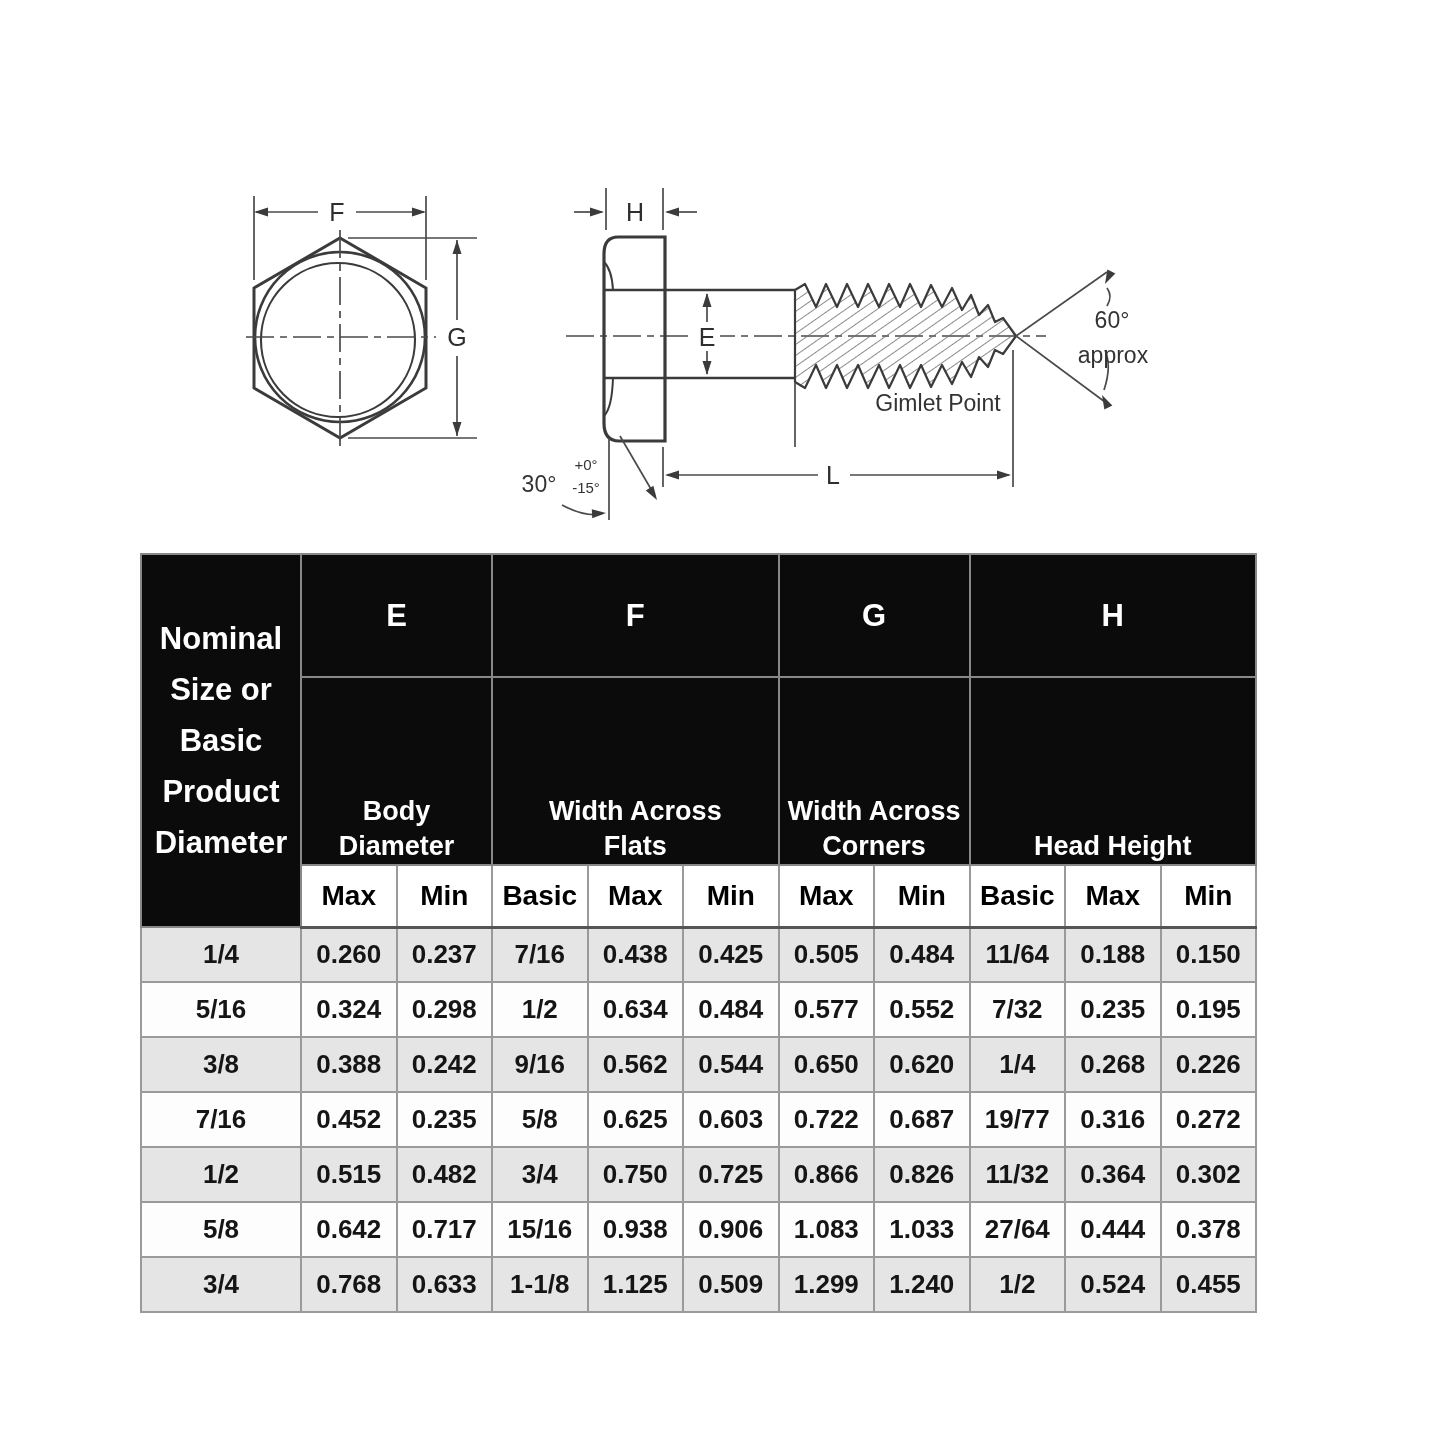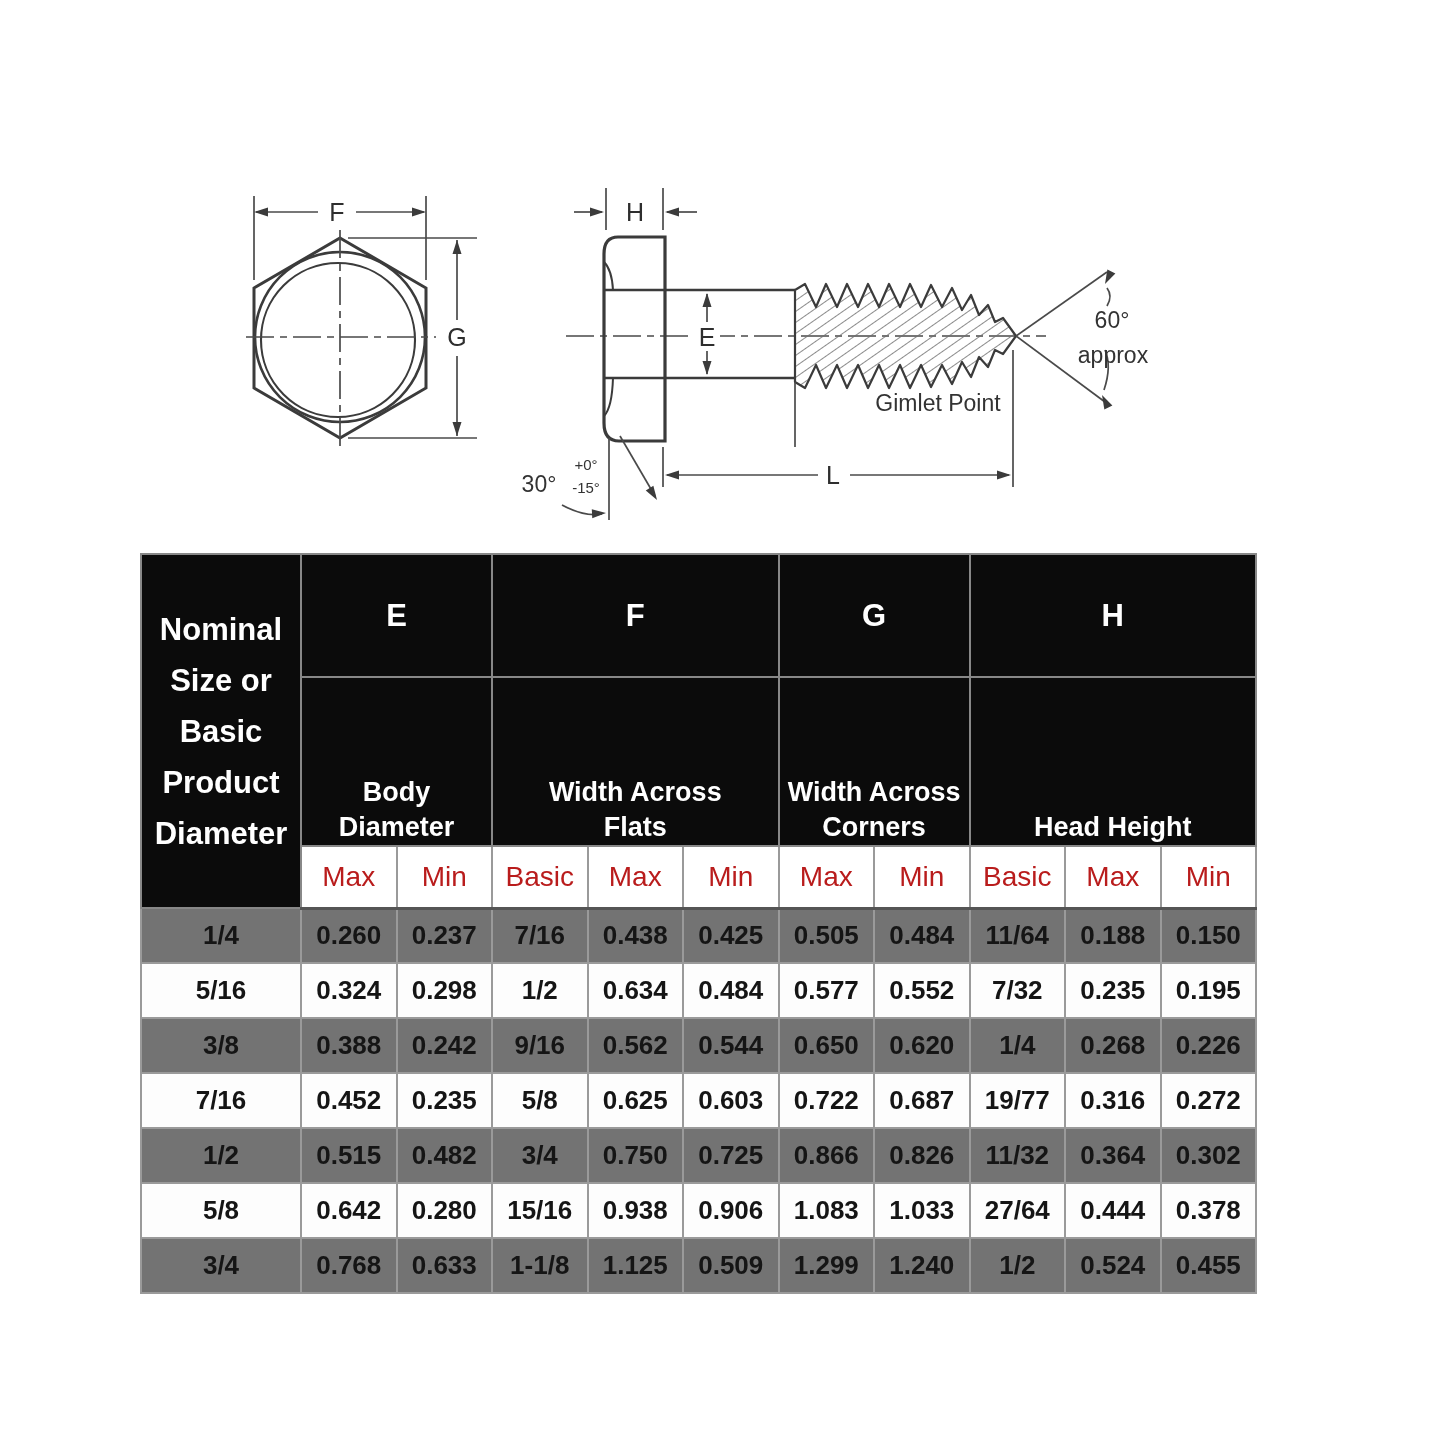--- a/index.html
+++ b/index.html
@@ -10,30 +10,30 @@
   
   #spec-table{position:absolute;left:140px;top:553px;width:1115px;
               border-collapse:collapse;table-layout:fixed;}
   #spec-table th,#spec-table td{text-align:center;padding:0;margin:0;}
 
   .hdr{background:#0b0b0b;color:#ffffff;font-weight:bold;border:2px solid #888888;}
   .corner-cell{vertical-align:top;padding-top:58px;font-size:28px;line-height:51px;
                white-space:pre-line;letter-spacing:0px;}
   .letter-row{height:123px;}
   .letter-row th{font-size:31px;vertical-align:middle;padding-top:14px;}
-  .name-row{height:169px;}
+  .name-row{height:188px;}
   .name-row th{font-size:27px;line-height:35px;vertical-align:bottom;
                padding-bottom:8px;white-space:pre-line;}
   .sub-row{height:62px;}
-  .sub-row th{background:#ffffff;color:#b91c1c;font-size:28px;font-weight:normal;
+  .sub-row th{background:#ffffff;color:#000000;font-size:28px;font-weight:bold;
               border:2px solid #9a9a9a;border-bottom:3px solid #555555;}
   #spec-table tbody tr{height:55px;}
   #spec-table tbody td{font-size:26px;font-weight:bold;color:#151515;
                        border:2px solid #9a9a9a;background:#fdfdfd;}
-  #spec-table tbody tr.shaded td{background:#737373;}
+  #spec-table tbody tr.shaded td{background:#e5e5e5;}
 
   
   .dim-label{font-family:"Liberation Sans",sans-serif;font-size:25px;fill:#2e2e2e;}
   .note-label{font-family:"Liberation Sans",sans-serif;font-size:23px;fill:#333333;}
   .small-label{font-family:"Liberation Sans",sans-serif;font-size:15px;fill:#333333;}
   .ln{stroke:#3b3b3b;fill:none;}
   .thin{stroke:#4a4a4a;stroke-width:1.7;fill:none;}
   .arrow{fill:#3b3b3b;stroke:none;}
 </style>
 </head>
@@ -262,21 +262,21 @@
           <td>0.725</td>
           <td>0.866</td>
           <td>0.826</td>
           <td>11/32</td>
           <td>0.364</td>
           <td>0.302</td>
         </tr>
         <tr>
           <td>5/8</td>
           <td>0.642</td>
-          <td>0.280</td>
+          <td>0.717</td>
           <td>15/16</td>
           <td>0.938</td>
           <td>0.906</td>
           <td>1.083</td>
           <td>1.033</td>
           <td>27/64</td>
           <td>0.444</td>
           <td>0.378</td>
         </tr>
         <tr class="shaded">

